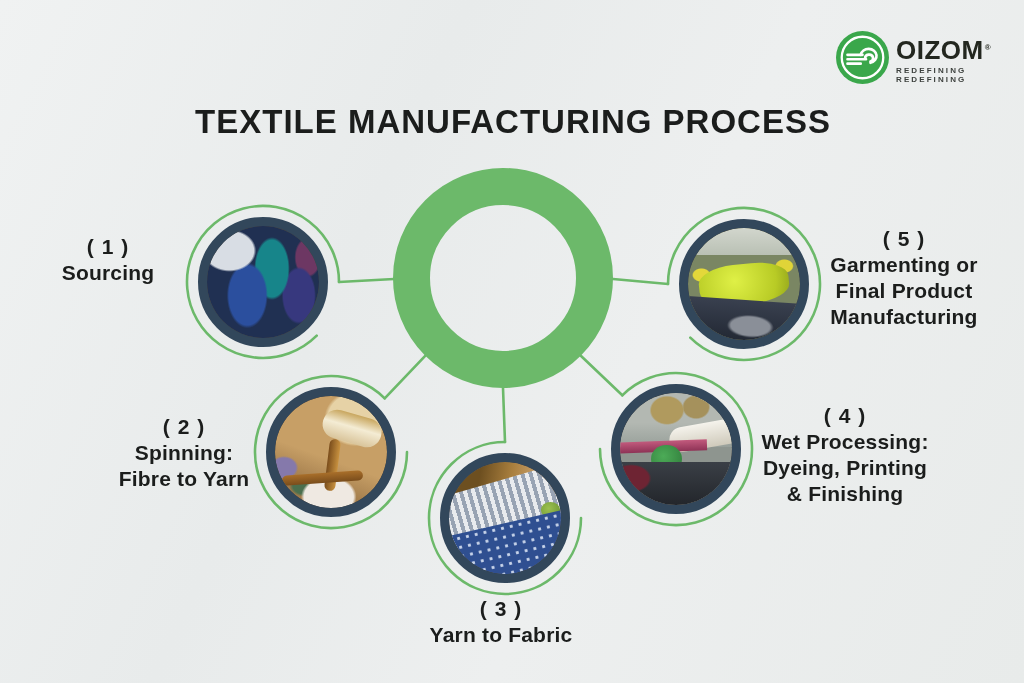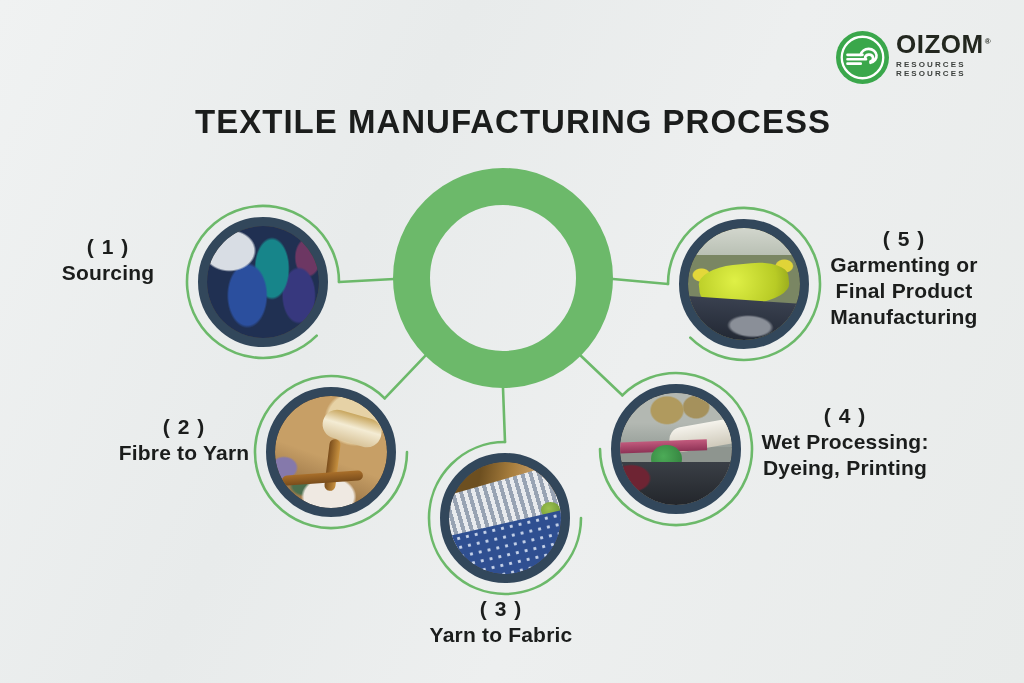--- a/index.html
+++ b/index.html
@@ -120,21 +120,21 @@
   .label4{left:845px;top:403px;}
   .label5{left:904px;top:226px;}
 
   
   .title{
     position:absolute;left:2px;right:0;top:103px;text-align:center;
     font-size:33px;font-weight:bold;letter-spacing:1px;color:var(--text-dark);
   }
 
   
-  .logo{position:absolute;left:836px;top:31px;display:flex;align-items:flex-start;}
+  .logo{position:absolute;left:836px;top:31px;display:flex;align-items:flex-end;}
   .logo-mark{width:53px;height:53px;flex:0 0 auto;}
   .logo-text{margin-left:7px;}
   .logo-brand{
     font-size:26px;font-weight:bold;letter-spacing:.5px;color:var(--logo-text);
     line-height:26px;display:flex;align-items:flex-start;
   }
   .logo-reg{font-size:8px;margin-top:-2px;margin-left:1px;}
   .logo-tagline{
     font-size:8px;letter-spacing:2.1px;color:#3c403d;margin-top:3px;font-weight:bold;
   }
@@ -197,30 +197,32 @@
       <div class="el p5-bottom"></div>
     </div>
   </div>
 
   <div class="label label1">
     <div class="num">( 1 )</div>
     <div>Sourcing</div>
   </div>
   <div class="label label2">
     <div class="num">( 2 )</div>
+    <div>Spinning:</div>
     <div>Fibre to Yarn</div>
   </div>
   <div class="label label3">
     <div class="num">( 3 )</div>
     <div>Yarn to Fabric</div>
   </div>
   <div class="label label4">
     <div class="num">( 4 )</div>
     <div>Wet Processing:</div>
     <div>Dyeing, Printing</div>
+    <div>&amp; Finishing</div>
   </div>
   <div class="label label5">
     <div class="num">( 5 )</div>
     <div>Garmenting or</div>
     <div>Final Product</div>
     <div>Manufacturing</div>
   </div>
 
   <div class="title">TEXTILE MANUFACTURING PROCESS</div>
 
@@ -229,17 +231,17 @@
       <circle cx="30" cy="30" r="30" style="fill:var(--logo-green)"></circle>
       <circle cx="30" cy="30" r="23.5" fill="none" stroke="#ffffff" stroke-width="2.6"></circle>
       <path d="M13 27 h17 M13 32 h21 M13 37 h15" fill="none" stroke="#ffffff" stroke-width="3" stroke-linecap="round"></path>
       <path d="M28 27 a9 8 0 1 1 11 9 M33 31 a4.5 4 0 1 1 6 3.5" fill="none" stroke="#ffffff" stroke-width="3" stroke-linecap="round"></path>
     </svg>
     <div class="logo-text">
       <div class="logo-brand">
         <span>OIZOM</span>
         <span class="logo-reg">®</span>
       </div>
-      <div class="logo-tagline">RESOURCES RESOURCES</div>
+      <div class="logo-tagline">REDEFINING REDEFINING</div>
     </div>
   </div>
 
 </div>
 
 </body></html>

